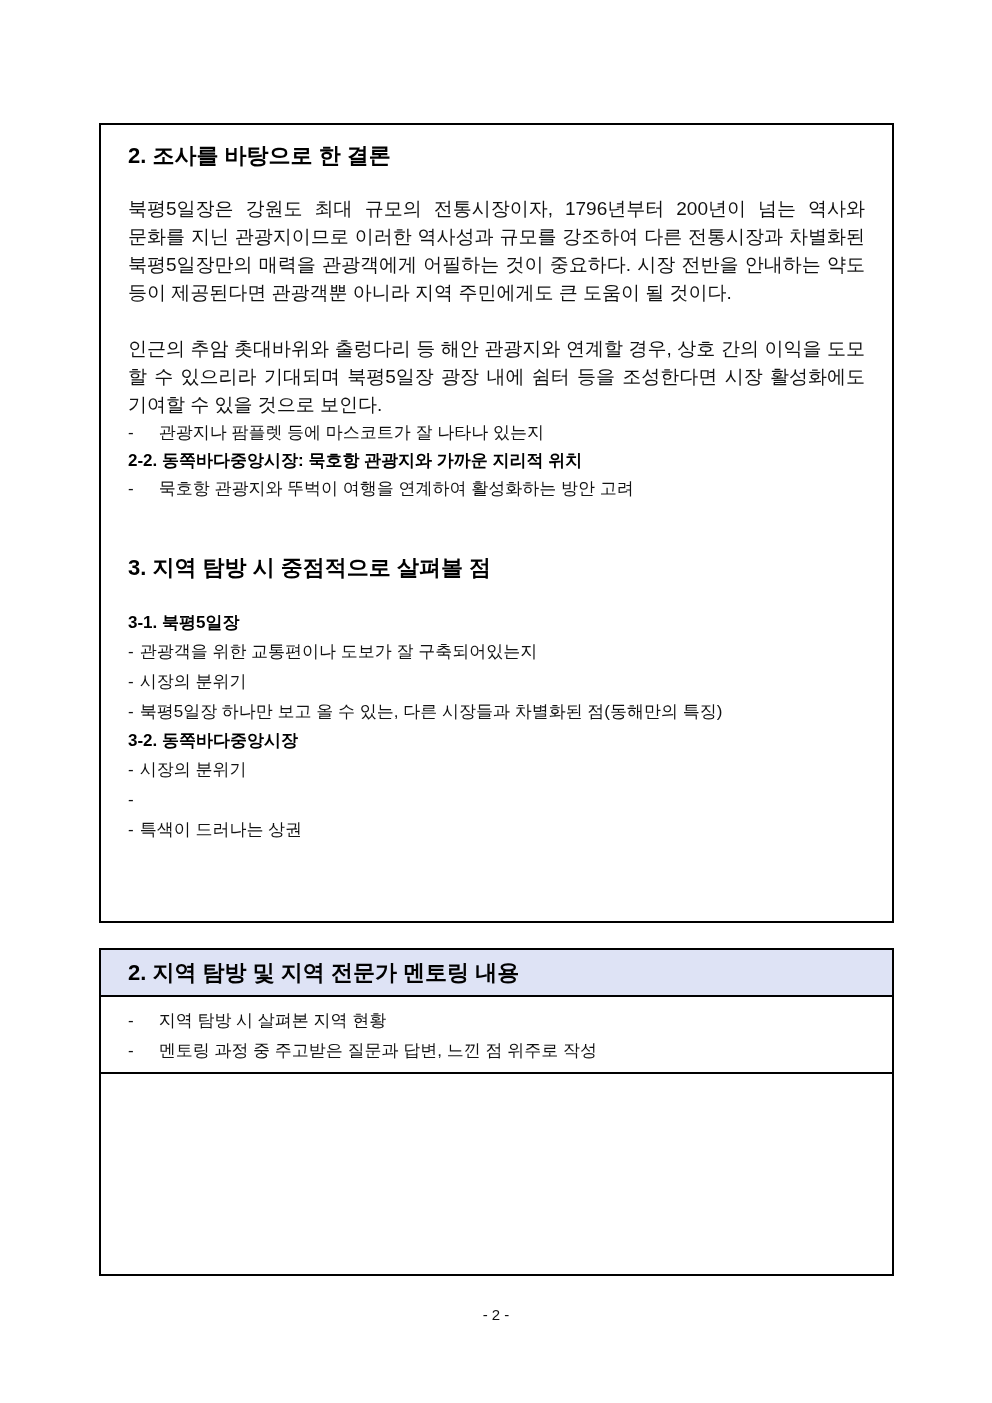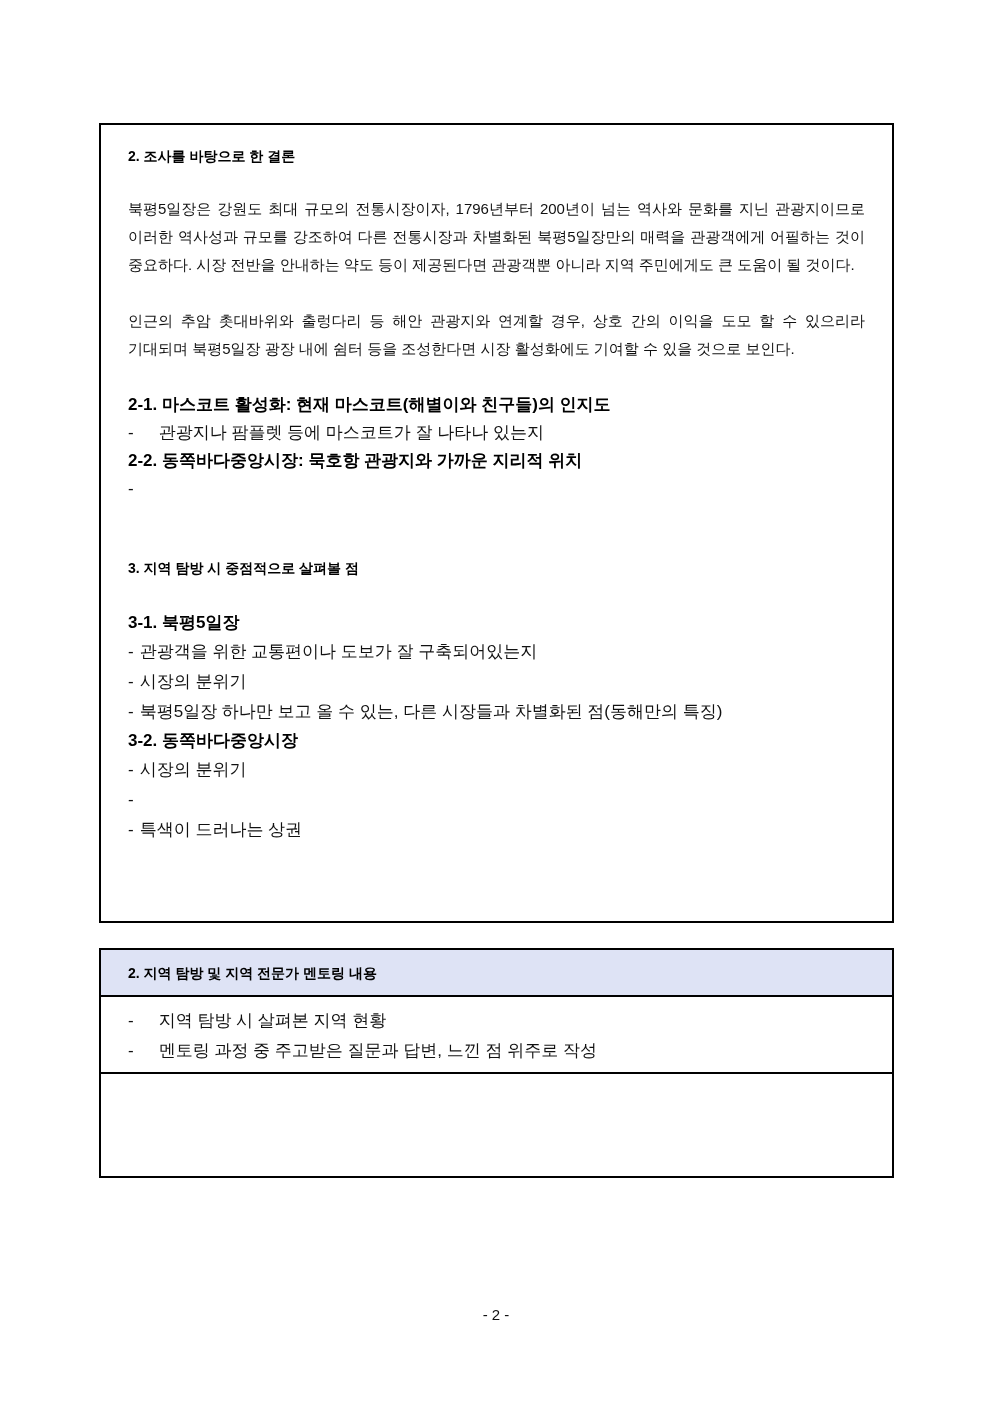--- a/index.html
+++ b/index.html
@@ -22,37 +22,37 @@
     box-sizing: border-box;
     background: #ffffff;
   }
   #box1 {
     top: 123px;
     height: 800px;
     padding: 16px 27px 10px 27px;
   }
   #box2 {
     top: 948px;
-    height: 230px;
+    height: 328px;
     padding: 0;
   }
   .h-big {
-    font-size: 14px;
+    font-size: 22px;
     font-weight: bold;
     line-height: 30px;
     color: #000000;
   }
   .h-sub {
     font-size: 17px;
     font-weight: bold;
     line-height: 28px;
     color: #000000;
   }
   .body-text {
-    font-size: 15px;
+    font-size: 19px;
     line-height: 28px;
     text-align: justify;
     word-break: keep-all;
     margin: 0;
   }
   .bullet-row {
     display: flex;
     font-size: 17px;
     line-height: 28px;
   }
@@ -105,29 +105,29 @@
 </head>
 <body>
 
 <div class="doc-box" id="box1">
   <div class="h-big">2. 조사를 바탕으로 한 결론</div>
 
   <p class="body-text mt24">북평5일장은 강원도 최대 규모의 전통시장이자, 1796년부터 200년이 넘는 역사와 문화를 지닌 관광지이므로 이러한 역사성과 규모를 강조하여 다른 전통시장과 차별화된 북평5일장만의 매력을 관광객에게 어필하는 것이 중요하다. 시장 전반을 안내하는 약도 등이 제공된다면 관광객뿐 아니라 지역 주민에게도 큰 도움이 될 것이다.</p>
 
   <p class="body-text mt28">인근의 추암 촛대바위와 출렁다리 등 해안 관광지와 연계할 경우, 상호 간의 이익을 도모 할 수 있으리라 기대되며 북평5일장 광장 내에 쉼터 등을 조성한다면 시장 활성화에도 기여할 수 있을 것으로 보인다.</p>
 
-  <div class="h-sub mt28">2-1. 마스코트 활성화: 현재 마스코트(해별이와 친구들)의 인지도</div>
   <div class="bullet-row gap-small">
     <span class="dash">-</span>
     <span class="txt">관광지나 팜플렛 등에 마스코트가 잘 나타나 있는지</span>
   </div>
 
   <div class="h-sub mt20">2-2. 동쪽바다중앙시장: 묵호항 관광지와 가까운 지리적 위치</div>
   <div class="bullet-row gap-small">
     <span class="dash">-</span>
+    <span class="txt">묵호항 관광지와 뚜벅이 여행을 연계하여 활성화하는 방안 고려</span>
   </div>
 
   <div class="h-big mt50">3. 지역 탐방 시 중점적으로 살펴볼 점</div>
 
   <div class="h-sub mt26">3-1. 북평5일장</div>
   <div class="bullet-row gap-wide lh30">
     <span class="dash">-</span>
     <span class="txt">관광객을 위한 교통편이나 도보가 잘 구축되어있는지</span>
   </div>
   <div class="bullet-row gap-wide lh30">

